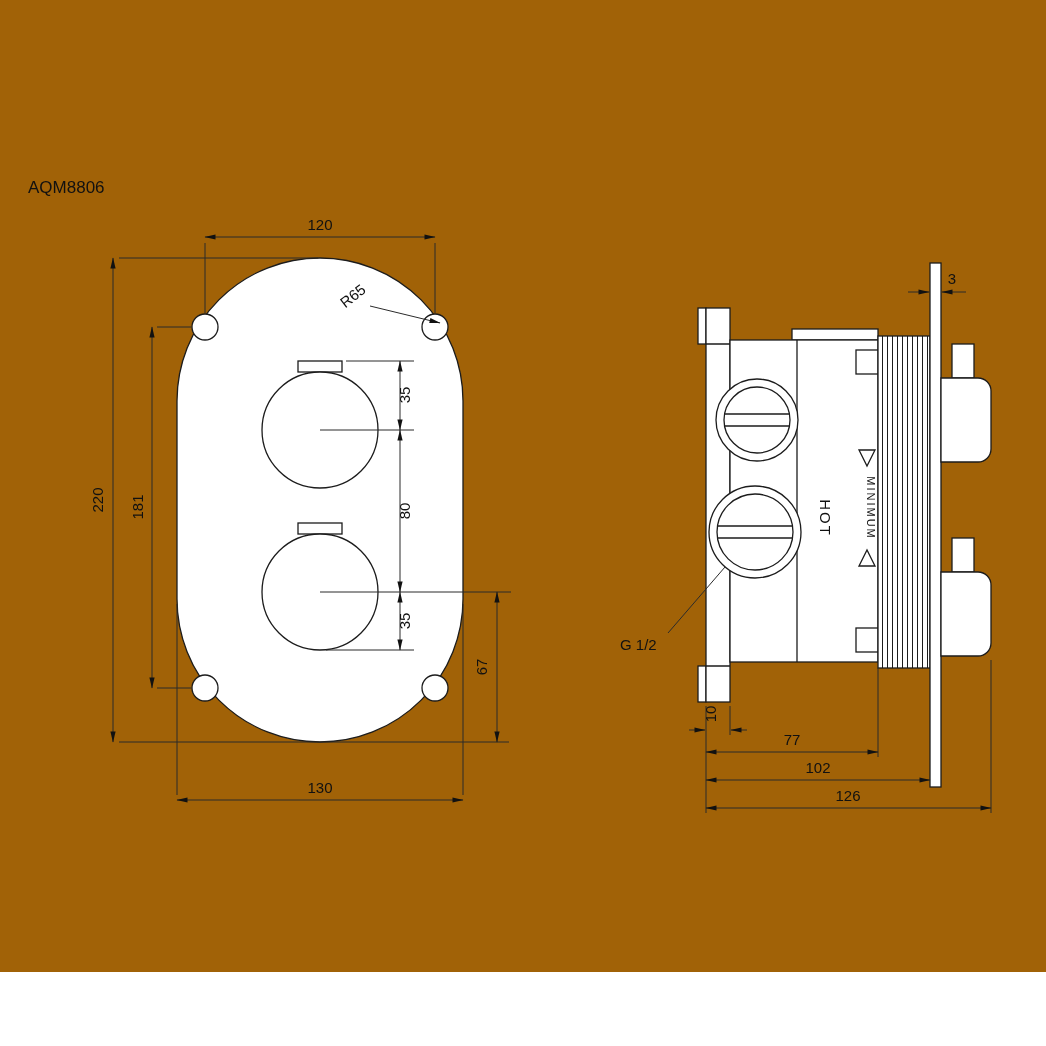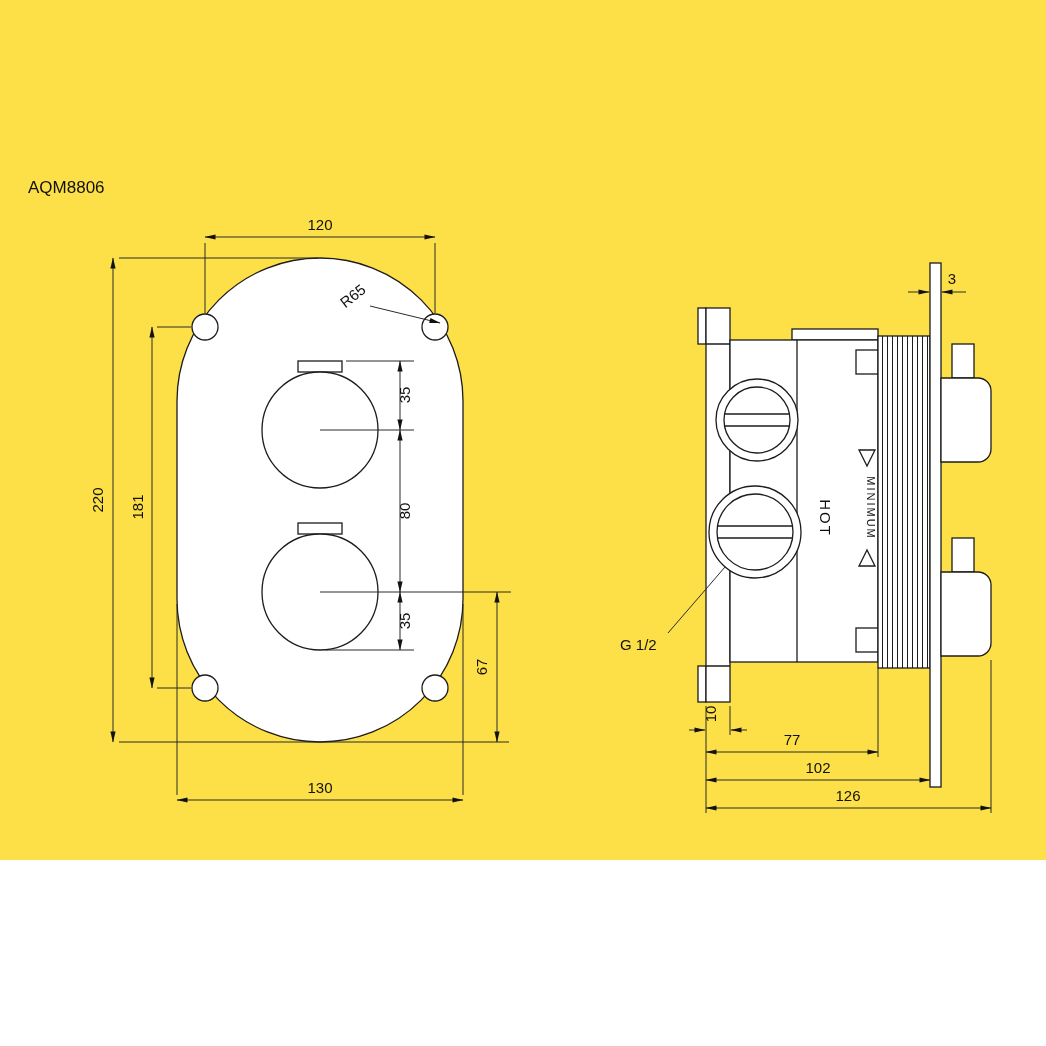--- a/index.html
+++ b/index.html
@@ -1,16 +1,16 @@
 <!DOCTYPE html>
 <html><head>
 <meta charset="utf-8">
 <style>
   html,body{margin:0;padding:0;background:#ffffff}
-  .frame{width:1046px;height:860px;background:#fde047;position:relative;
+  .frame{width:1046px;height:972px;background:#a16207;position:relative;
          font-family:"Liberation Sans",sans-serif;overflow:hidden}
   svg{display:block}
   .obj{fill:none;stroke:#1c1c1c;stroke-width:1.3}
   .objf{fill:#ffffff;stroke:#1c1c1c;stroke-width:1.3}
   .thr{fill:url(#threads);stroke:#1c1c1c;stroke-width:1.3}
   .dim{fill:none;stroke:#2b2b2b;stroke-width:1}
   .dimtext{font-size:15px;fill:#111;font-family:"Liberation Sans",sans-serif}
   .marktext{font-size:15px;fill:#111;letter-spacing:2px;font-family:"Liberation Sans",sans-serif}
   .smalltext{font-size:11px;fill:#111;letter-spacing:2px;font-family:"Liberation Sans",sans-serif}
   .title{font-size:17px;fill:#111;font-family:"Liberation Sans",sans-serif}

